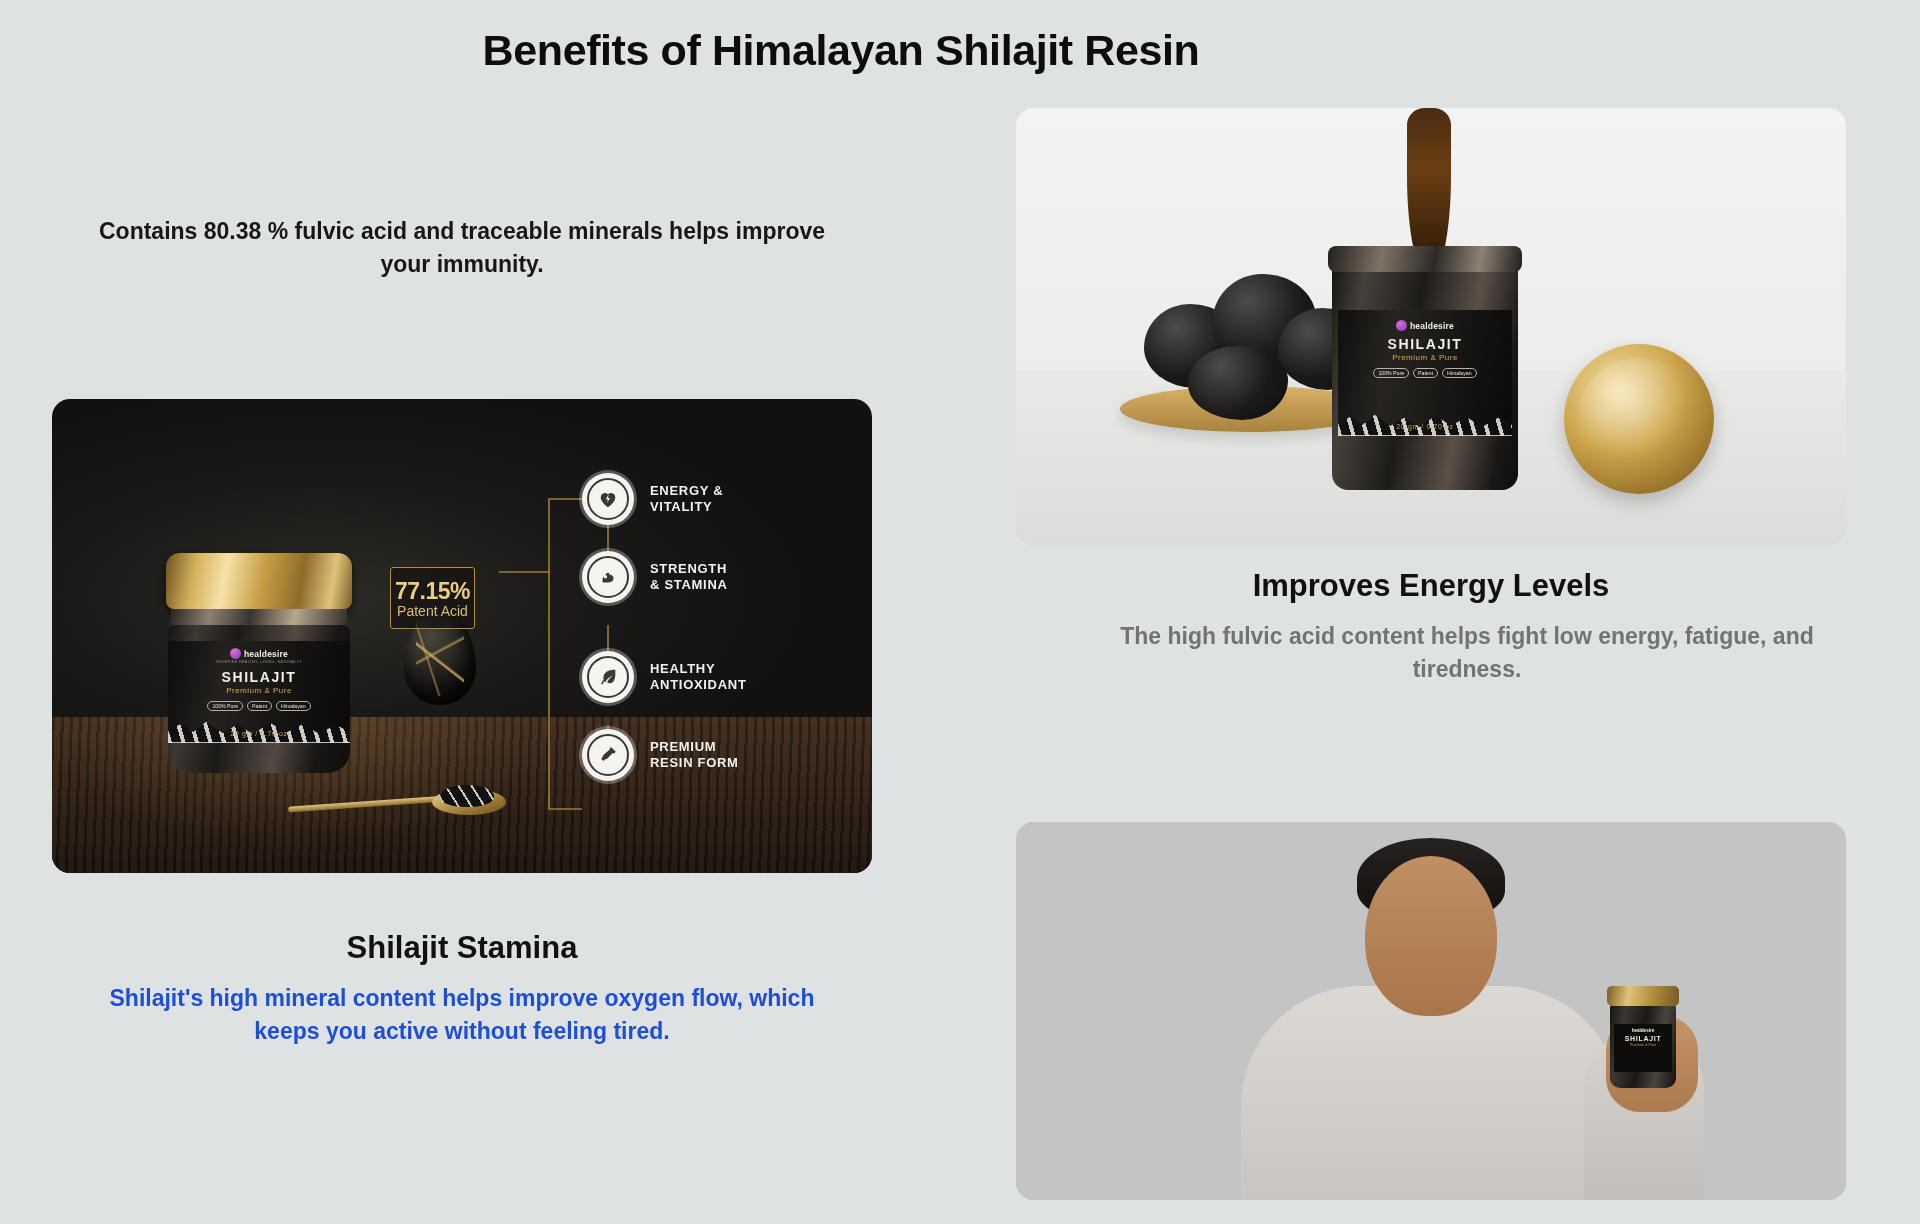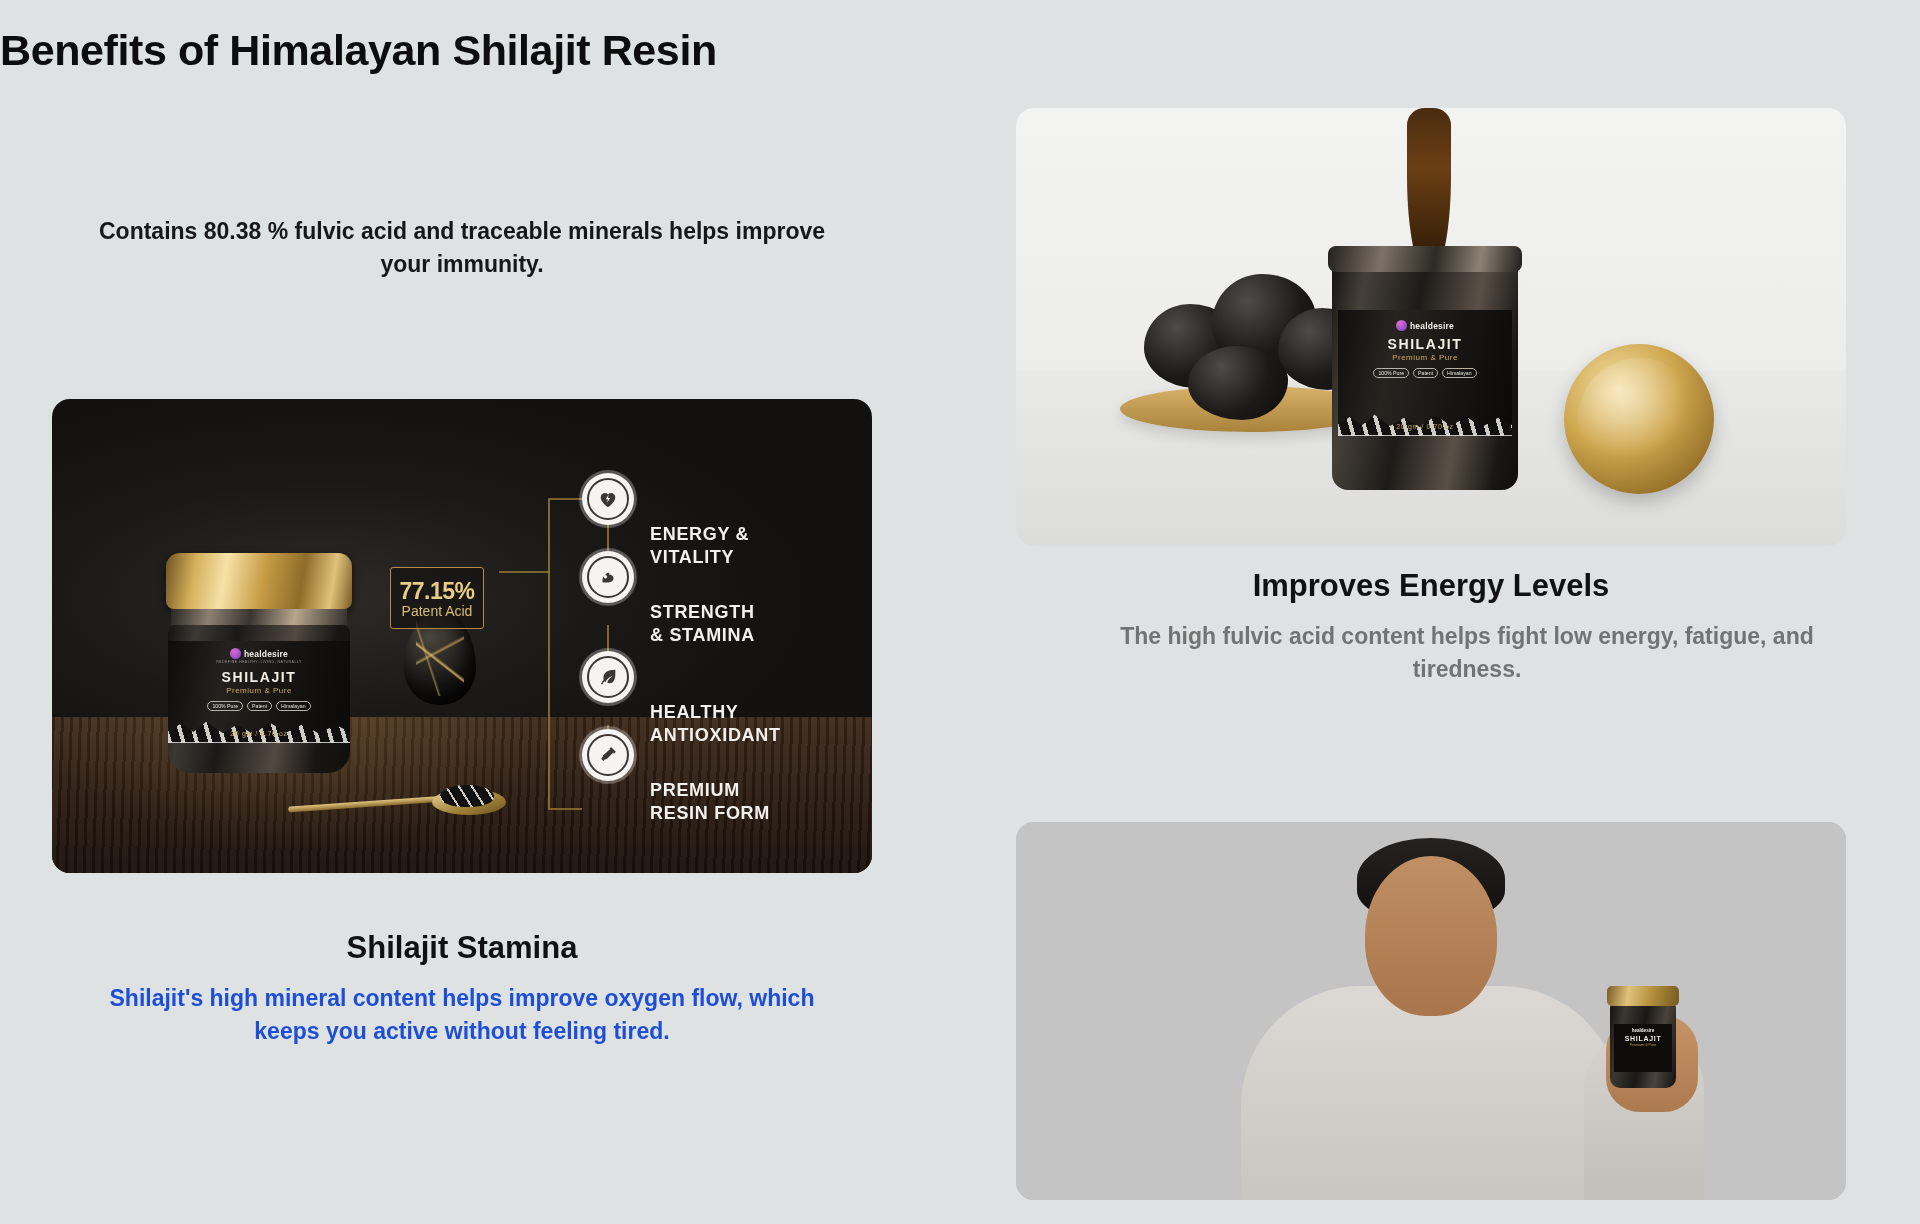--- a/index.html
+++ b/index.html
@@ -6,21 +6,21 @@
   html, body {
     width: 1920px; height: 1224px;
     background: #dee2e3;
     font-family: "Liberation Sans", sans-serif;
     overflow: hidden;
   }
   .page { position: relative; width: 1920px; height: 1224px; }
 
   .page-title {
     position: absolute; top: 26px; left: 0; width: 1682px;
-    text-align: left;
+    text-align: center;
     font-size: 43px; font-weight: bold; color: #0d0d0d;
     letter-spacing: -0.4px;
   }
 
   
   .left-col { position: absolute; left: 52px; top: 186px; width: 820px; }
 
   .blk-heading {
     text-align: center; font-size: 31px; font-weight: bold;
     color: #111; letter-spacing: -0.2px;
@@ -93,21 +93,21 @@
       linear-gradient(to top, rgba(255,255,255,.82) 0 1px, transparent 1px),
       repeating-linear-gradient(74deg, #e9e6e0 0 4px, #121110 4px 13px);
     opacity: .88;
     clip-path: polygon(0 100%,0 56%,7% 26%,14% 58%,21% 18%,30% 62%,38% 30%,47% 66%,56% 22%,65% 60%,74% 28%,83% 64%,92% 30%,100% 58%,100% 100%);
   }
   .jar-weight { position: absolute; bottom: 6px; left: 0; right: 0; text-align: center;
     font-size: 7px; color: #caa459; letter-spacing: .6px; }
 
   
   .fulvic {
-    position: absolute; left: 338px; top: 168px; width: 94px; height: 62px;
+    position: absolute; left: 338px; top: 168px; width: 85px; height: 62px;
     border: 1.6px solid #b48e3e; border-radius: 3px;
     background: rgba(18,17,16,.6);
     display: flex; flex-direction: column; align-items: center; justify-content: center;
   }
   .fulvic .pct { font-size: 23px; font-weight: bold; color: #e8cd83; letter-spacing: -.5px; }
   .fulvic .cap { font-size: 14px; color: #d9bd74; margin-top: -2px; }
 
   
   .drop {
     position: absolute; left: 352px; top: 212px; width: 72px; height: 94px;
@@ -157,22 +157,22 @@
     background: #f6f4f1; display: flex; align-items: center; justify-content: center;
     box-shadow: 0 0 0 3px rgba(255,255,255,.28);
   }
   .node .ring {
     width: 42px; height: 42px; border-radius: 50%;
     border: 2.4px solid #3b3834;
     display: flex; align-items: center; justify-content: center;
   }
   .node svg { width: 22px; height: 22px; fill: #3b3834; }
   .node-label {
-    position: absolute; font-size: 18px; font-weight: bold; color: #f3f1ed;
-    letter-spacing: .7px; line-height: 1.25; margin-top: 40px;
+    position: absolute; font-size: 13px; font-weight: bold; color: #f3f1ed;
+    letter-spacing: .7px; line-height: 1.25;
   }
 
   
   .photo-card {
     position: absolute; border-radius: 18px; overflow: hidden;
   }
   #photo-jar-open { left: 1016px; top: 108px; width: 830px; height: 438px; }
   #photo-man { left: 1016px; top: 822px; width: 830px; height: 378px; background: #c3c3c3; }
 
   

